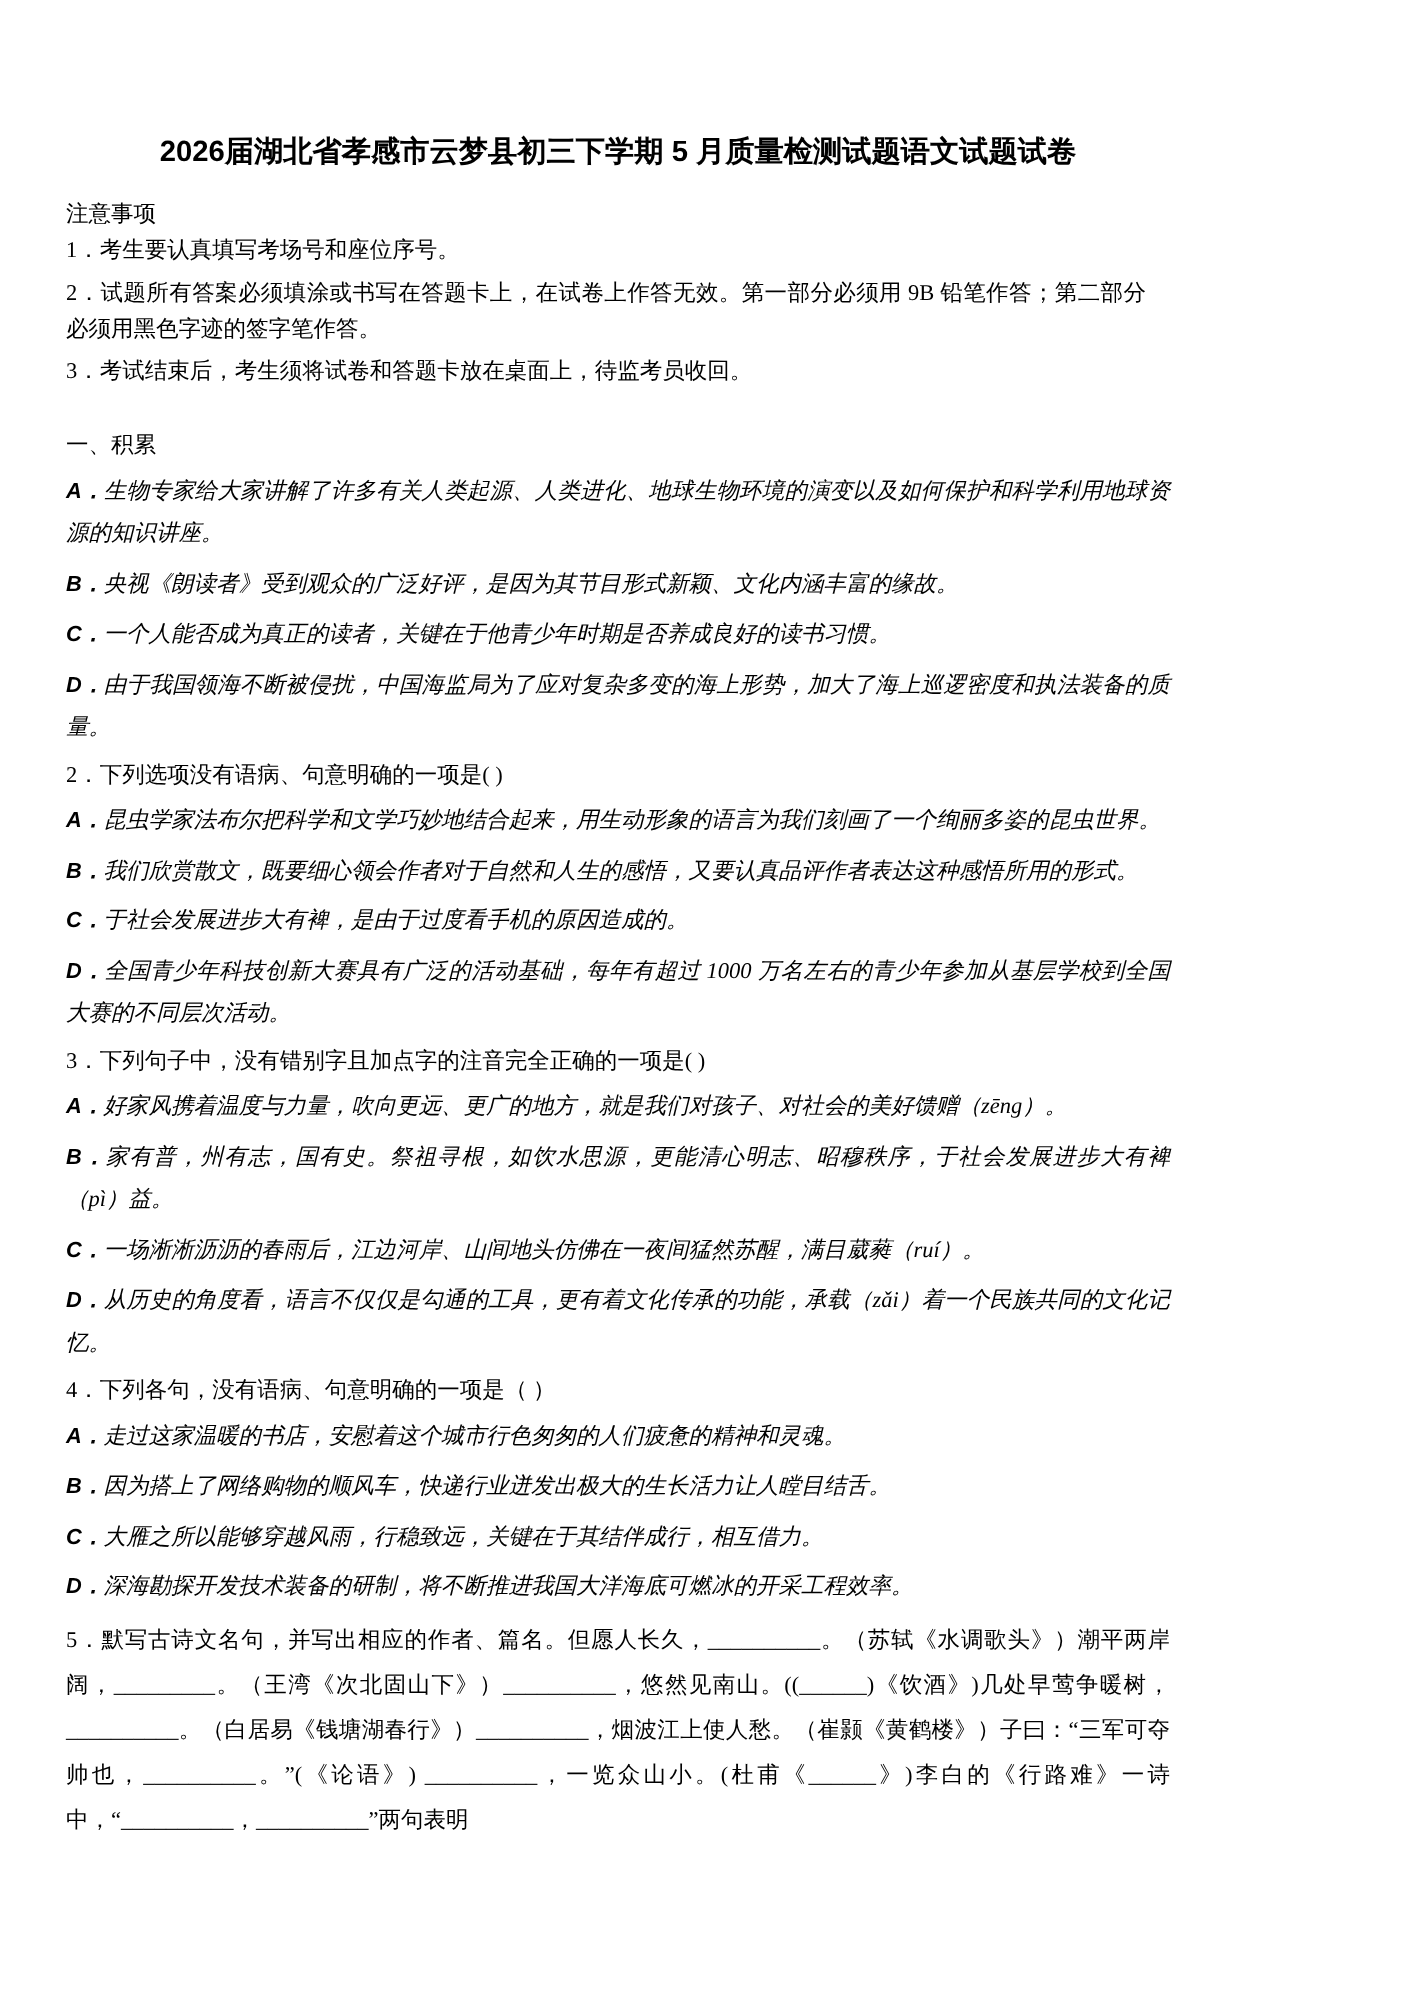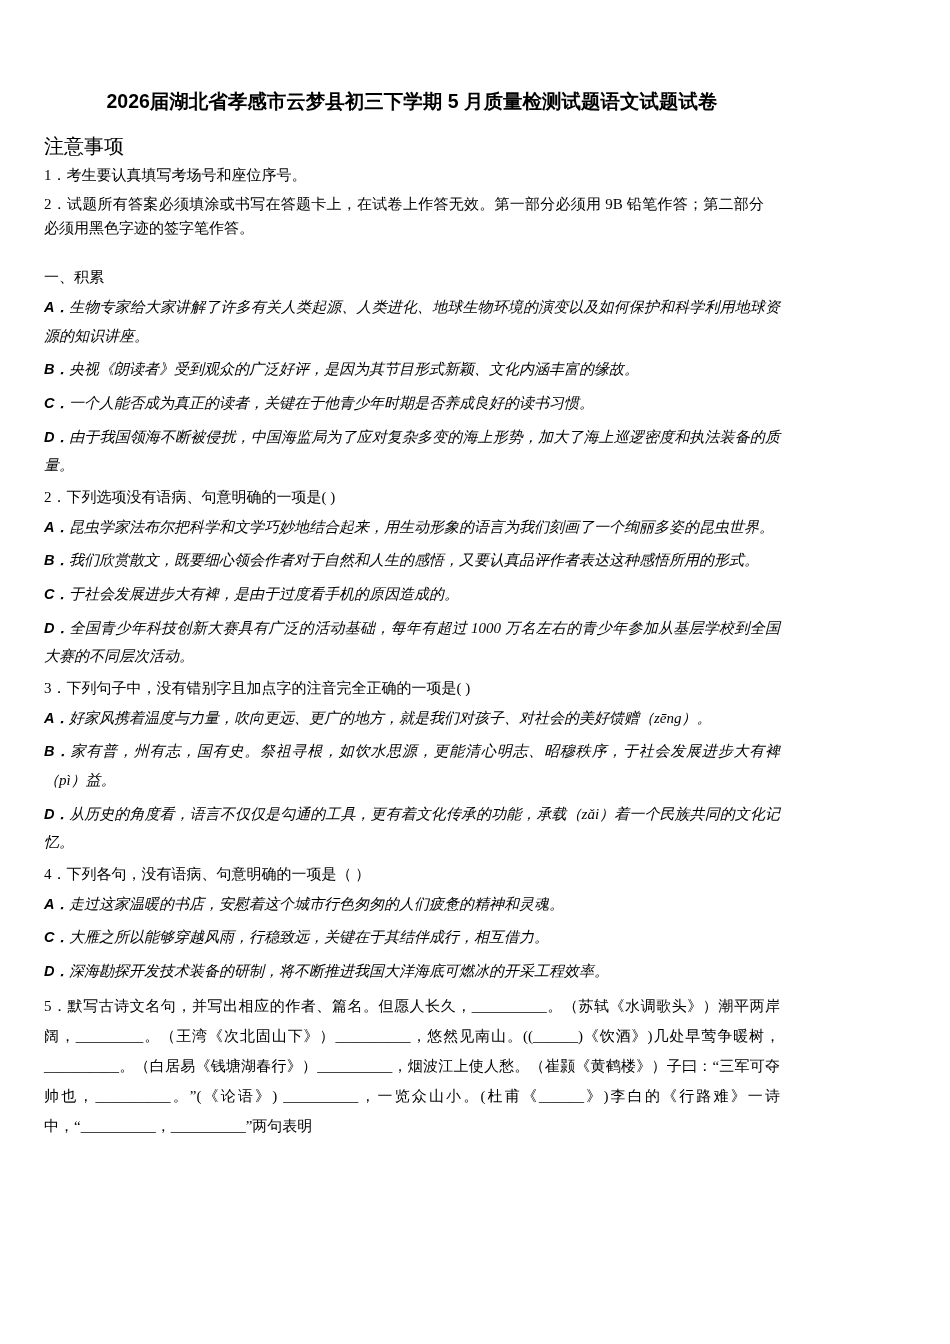--- a/index.html
+++ b/index.html
@@ -52,40 +52,41 @@
     font-size: 15px;
     margin: 0 0 5px 0;
     line-height: 1.9;
     text-align: justify;
     font-style: italic;
   }
   .block-gap {
     height: 16px;
   }
   .notice-head {
-    font-size: 20px;
+    font-size: 15px;
     margin: 0 0 3px 0;
   }
   .fill-para {
     font-size: 15px;
     line-height: 2.0;
     margin: 6px 0 0 0;
     text-align: justify;
   }
 </style>
 </head>
 <body>
 
 <div class="page">
 
   <h1 class="doc-title">2026届湖北省孝感市云梦县初三下学期 5 月质量检测试题语文试题试卷</h1>
 
   <p class="notice-head">注意事项</p>
   <p class="line">1．考生要认真填写考场号和座位序号。</p>
   <p class="line">2．试题所有答案必须填涂或书写在答题卡上，在试卷上作答无效。第一部分必须用 9B 铅笔作答；第二部分必须用黑色字迹的签字笔作答。</p>
+  <p class="line">3．考试结束后，考生须将试卷和答题卡放在桌面上，待监考员收回。</p>
 
   <div class="block-gap"></div>
 
   <p class="section-label">一、积累</p>
 
   <p class="opt">
     <span class="opt-label">A．</span><span>生物专家给大家讲解了许多有关人类起源、人类进化、地球生物环境的演变以及如何保护和科学利用地球资源的知识讲座。</span>
   </p>
   <p class="opt">
     <span class="opt-label">B．</span><span>央视《朗读者》受到观众的广泛好评，是因为其节目形式新颖、文化内涵丰富的缘故。</span>
@@ -116,28 +117,34 @@
   <p class="line">
     <span class="num">3．</span><span>下列句子中，没有错别字且加点字的注音完全正确的一项是(    )</span>
   </p>
   <p class="opt">
     <span class="opt-label">A．</span><span>好家风携着温度与力量，吹向更远、更广的地方，就是我们对孩子、对社会的美好馈赠（zēng）。</span>
   </p>
   <p class="opt">
     <span class="opt-label">B．</span><span>家有普，州有志，国有史。祭祖寻根，如饮水思源，更能清心明志、昭穆秩序，于社会发展进步大有裨（pì）益。</span>
   </p>
   <p class="opt">
+    <span class="opt-label">C．</span><span>一场淅淅沥沥的春雨后，江边河岸、山间地头仿佛在一夜间猛然苏醒，满目葳蕤（ruí）。</span>
+  </p>
+  <p class="opt">
     <span class="opt-label">D．</span><span>从历史的角度看，语言不仅仅是勾通的工具，更有着文化传承的功能，承载（zǎi）着一个民族共同的文化记忆。</span>
   </p>
 
   <p class="line">
     <span class="num">4．</span><span>下列各句，没有语病、句意明确的一项是（    ）</span>
   </p>
   <p class="opt">
     <span class="opt-label">A．</span><span>走过这家温暖的书店，安慰着这个城市行色匆匆的人们疲惫的精神和灵魂。</span>
+  </p>
+  <p class="opt">
+    <span class="opt-label">B．</span><span>因为搭上了网络购物的顺风车，快递行业迸发出极大的生长活力让人瞠目结舌。</span>
   </p>
   <p class="opt">
     <span class="opt-label">C．</span><span>大雁之所以能够穿越风雨，行稳致远，关键在于其结伴成行，相互借力。</span>
   </p>
   <p class="opt">
     <span class="opt-label">D．</span><span>深海勘探开发技术装备的研制，将不断推进我国大洋海底可燃冰的开采工程效率。</span>
   </p>
 
   <p class="fill-para">
     <span class="num">5．</span><span>默写古诗文名句，并写出相应的作者、篇名。但愿人长久，__________。（苏轼《水调歌头》）潮平两岸阔，_________。（王湾《次北固山下》）__________，悠然见南山。((______)《饮酒》)几处早莺争暖树，__________。（白居易《钱塘湖春行》）__________，烟波江上使人愁。（崔颢《黄鹤楼》）子曰：“三军可夺帅也，__________。”(《论语》) __________，一览众山小。(杜甫《______》)李白的《行路难》一诗中，“__________，__________”两句表明</span>

